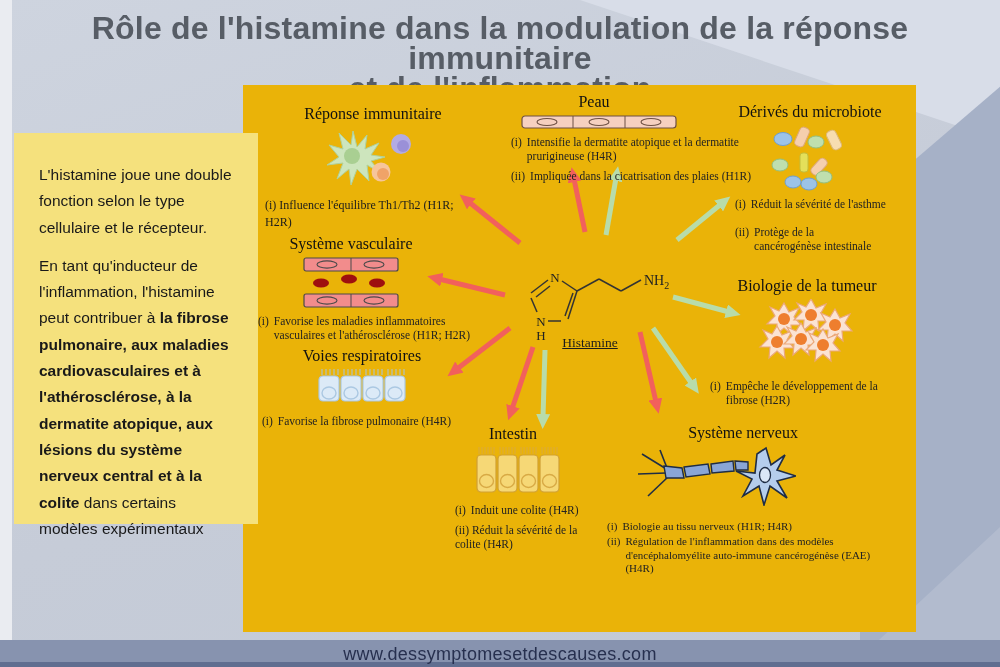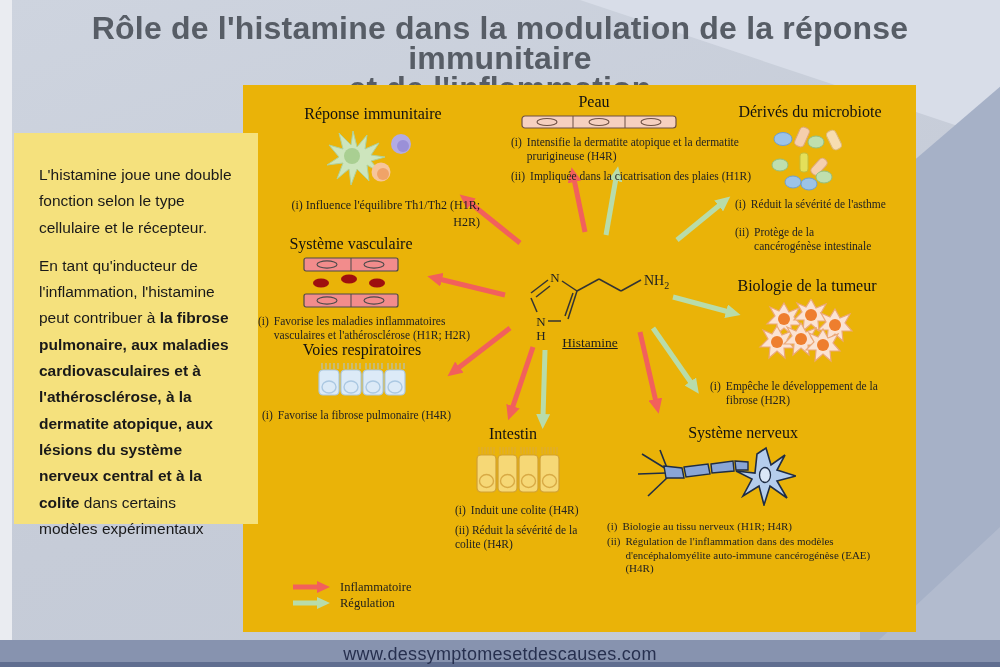--- a/index.html
+++ b/index.html
@@ -30,21 +30,21 @@
 
   .panel{
     position:absolute;left:243px;top:85px;width:673px;height:547px;background:#eab308;z-index:3;
     font-family:"Liberation Serif",serif;color:#1c1c1c;
   }
   .sec{position:absolute;}
   .sec-title{font-size:16px;text-align:center;color:#111;}
   .items{margin-top:2px;}
   .item{display:flex;gap:5px;font-size:11.5px;line-height:1.22;margin-top:6px;color:#222;}
   .item .num{flex:0 0 auto;}
-  .center{text-align:right;}
+  .center{text-align:left;}
   .arrows-svg{position:absolute;inset:0;width:673px;height:547px;pointer-events:none;}
   .illus{display:block;margin:4px auto 0 auto;}
   .legend{position:absolute;left:48px;top:494px;}
   .legend-row{display:flex;align-items:center;gap:9px;height:16px;}
   .legend-row span{font-size:12.5px;}
   .molecule-label{position:absolute;left:282px;top:250px;width:130px;text-align:center;font-size:13.5px;text-decoration:underline;}
   .footer{
     position:absolute;left:0;top:644px;width:1000px;text-align:center;z-index:5;
     color:#27304f;font-size:18px;letter-spacing:.3px;
   }
@@ -220,21 +220,21 @@
       <circle cx="20" cy="43" r="6" fill="#ee7e2e"></circle>
       <circle cx="44" cy="40" r="6" fill="#ee7e2e"></circle>
       <circle cx="66" cy="46" r="6" fill="#ee7e2e"></circle>
     </svg>
     <div class="item" style="margin-left:3px;margin-top:16px;width:195px;">
       <span class="num">(i)</span>
       <span>Empêche le développement de la fibrose (H2R)</span>
     </div>
   </div>
 
-  <div class="sec" style="left:19px;top:256px;width:200px;">
+  <div class="sec" style="left:19px;top:262px;width:200px;">
     <div class="sec-title">Voies respiratoires</div>
     <svg class="illus" width="88" height="33" viewBox="0 0 88 33">
       <g stroke="#a6c4e0" stroke-width="1">
         <line x1="4" y1="0" x2="4" y2="6"></line>
           <line x1="8" y1="0" x2="8" y2="6"></line>
           <line x1="12" y1="0" x2="12" y2="6"></line>
           <line x1="16" y1="0" x2="16" y2="6"></line>
           <line x1="20" y1="0" x2="20" y2="6"></line>
         <line x1="26" y1="0" x2="26" y2="6"></line>
           <line x1="30" y1="0" x2="30" y2="6"></line>
@@ -348,32 +348,16 @@
         <span class="num">(i)</span>
         <span>Biologie au tissu nerveux (H1R; H4R)</span>
       </div>
       <div class="item" style="font-size:11px;margin-top:2px;">
         <span class="num">(ii)</span>
         <span style="max-width:255px;">Régulation de l'inflammation dans des modèles d'encéphalomyélite auto-immune cancérogénèse (EAE) (H4R)</span>
       </div>
     </div>
   </div>
 
-  <div class="legend">
-    <div class="legend-row">
-      <svg width="40" height="12" viewBox="0 0 40 12">
-        <line x1="2" y1="6" x2="26" y2="6" stroke="#f2605c" stroke-width="5"></line>
-        <path d="M26,0 L39,6 L26,12 Z" fill="#f2605c"></path>
-      </svg>
-      <span>Inflammatoire</span>
-    </div>
-    <div class="legend-row">
-      <svg width="40" height="12" viewBox="0 0 40 12">
-        <line x1="2" y1="6" x2="26" y2="6" stroke="#b8dcaa" stroke-width="5"></line>
-        <path d="M26,0 L39,6 L26,12 Z" fill="#b8dcaa"></path>
-      </svg>
-      <span>Régulation</span>
-    </div>
-  </div>
 
 </div>
 
 <div class="footer">www.dessymptomesetdescauses.com</div>
 
 </body></html>

